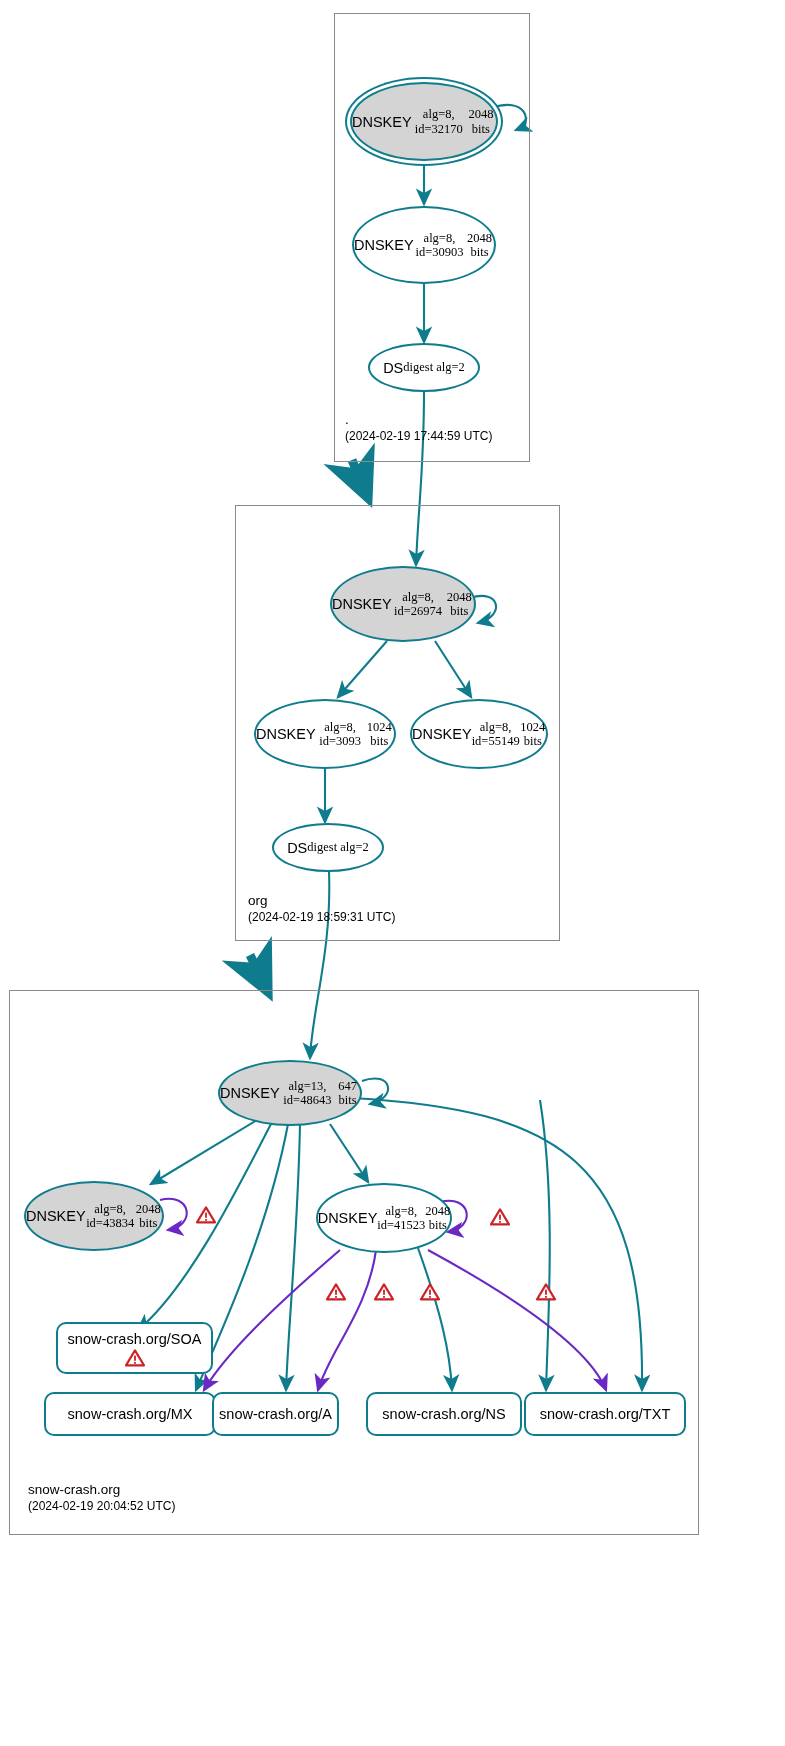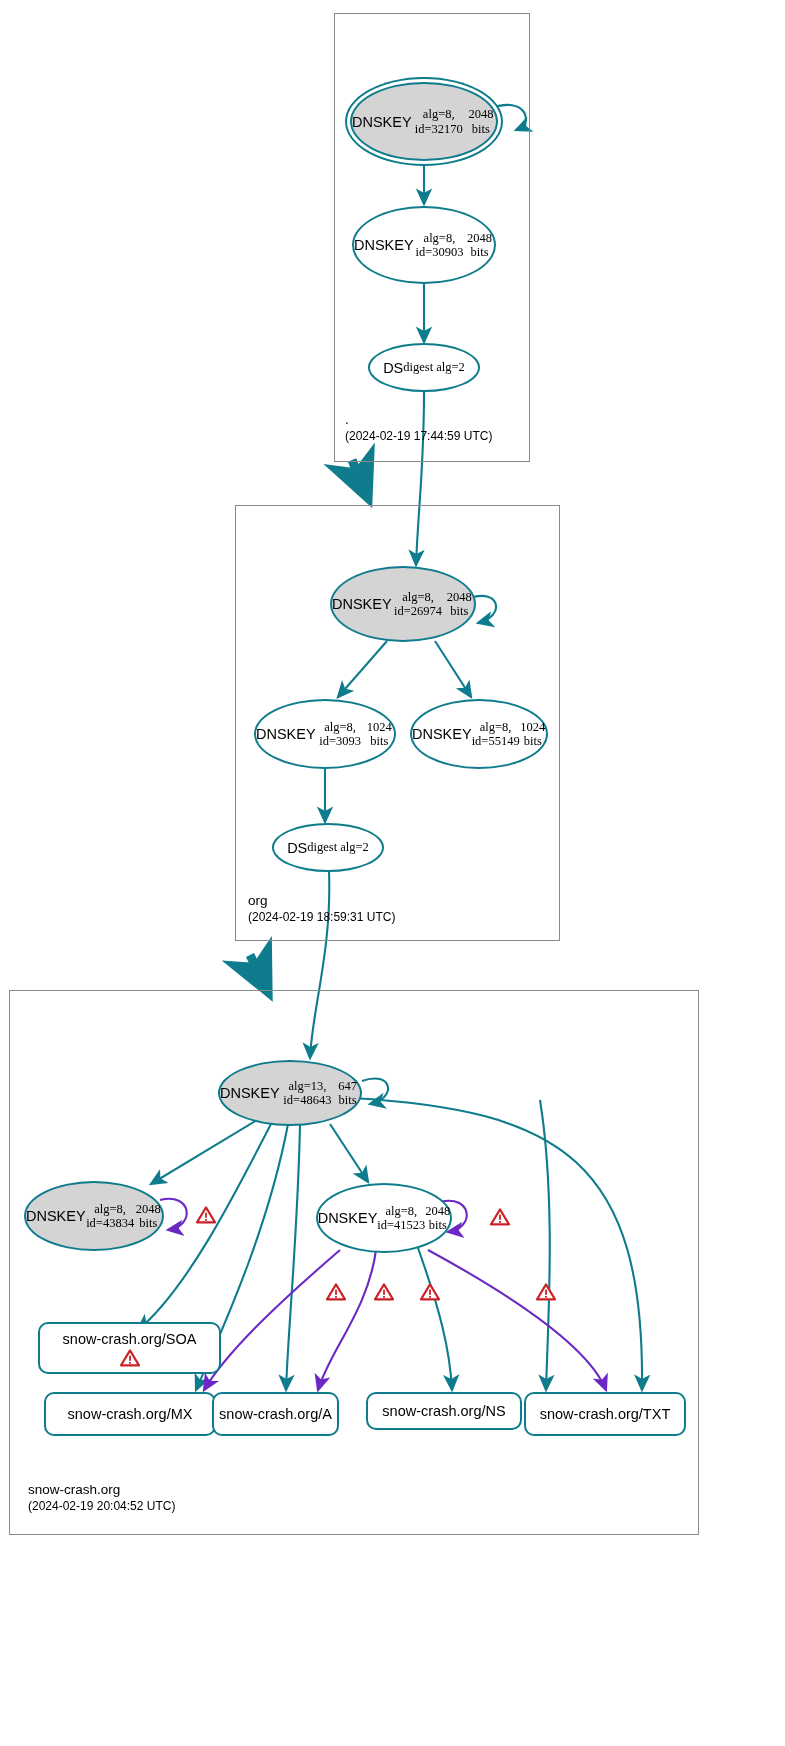--- a/index.html
+++ b/index.html
@@ -168,40 +168,40 @@
     <div class="t2">alg=8, id=43834</div>
     <div class="t2">2048 bits</div>
   </div>
 
   <div class="node ell" style="left:316px;top:1183px;width:136px;height:70px;">
     <div class="t1">DNSKEY</div>
     <div class="t2">alg=8, id=41523</div>
     <div class="t2">2048 bits</div>
   </div>
 
-  <div class="rrbox" style="left:38px;top:1322px;width:183px;height:52px;">
+  <div class="rrbox" style="left:56px;top:1322px;width:157px;height:52px;">
     <div class="rrlabel">snow-crash.org/SOA</div>
     <span class="warn" style="position:relative;left:0;top:1px;">
       <svg viewBox="0 0 20 18">
           <path d="M10 1.4 L19 16.4 L1 16.4 Z" fill="#ffffff" stroke="#cc2127" stroke-width="2.1" stroke-linejoin="round"></path>
           <rect x="9.1" y="6.6" width="1.8" height="5.2" fill="#cc2127"></rect>
           <rect x="9.1" y="13.0" width="1.8" height="1.8" fill="#cc2127"></rect>
         </svg>
     </span>
   </div>
 
   <div class="rrbox" style="left:44px;top:1392px;width:172px;height:44px;">
     <div class="rrlabel">snow-crash.org/MX</div>
   </div>
 
   <div class="rrbox" style="left:212px;top:1392px;width:127px;height:44px;">
     <div class="rrlabel">snow-crash.org/A</div>
   </div>
 
-  <div class="rrbox" style="left:366px;top:1392px;width:156px;height:38px;">
+  <div class="rrbox" style="left:366px;top:1392px;width:156px;height:44px;">
     <div class="rrlabel">snow-crash.org/NS</div>
   </div>
 
   <div class="rrbox" style="left:524px;top:1392px;width:162px;height:44px;">
     <div class="rrlabel">snow-crash.org/TXT</div>
   </div>
 
   <span class="warn" style="left:196px;top:1206px;">
     <svg viewBox="0 0 20 18">
         <path d="M10 1.4 L19 16.4 L1 16.4 Z" fill="#ffffff" stroke="#cc2127" stroke-width="2.1" stroke-linejoin="round"></path>

